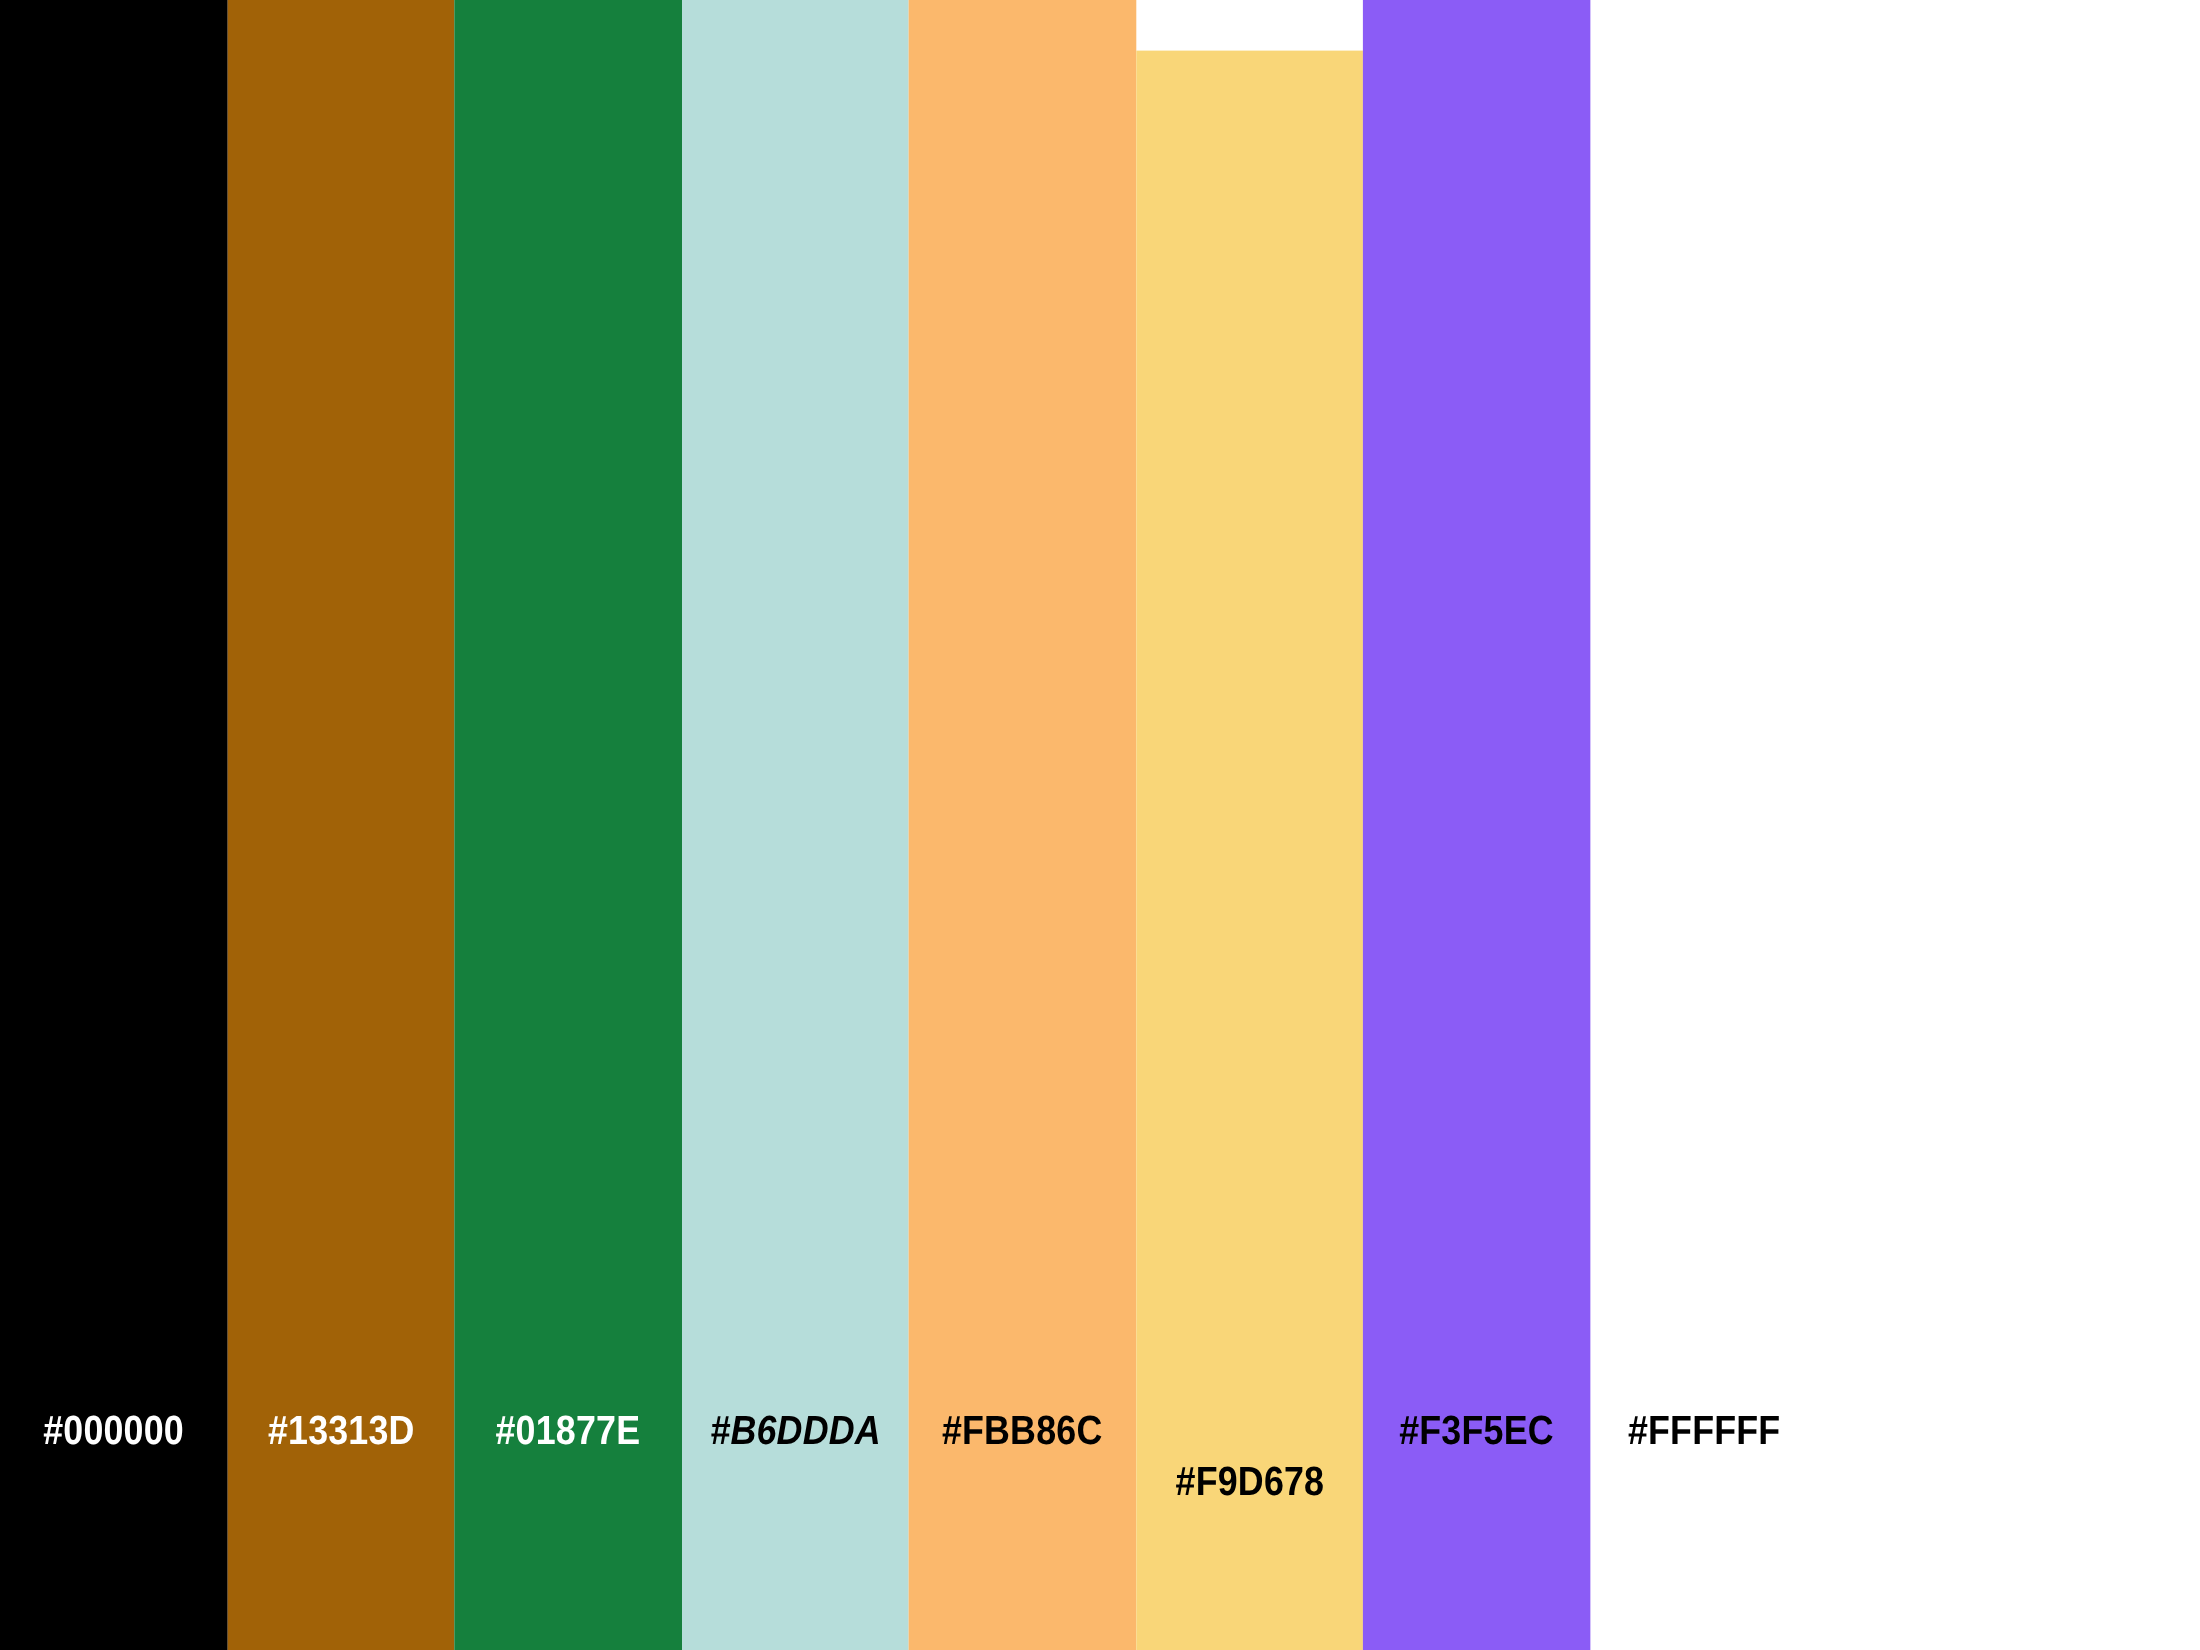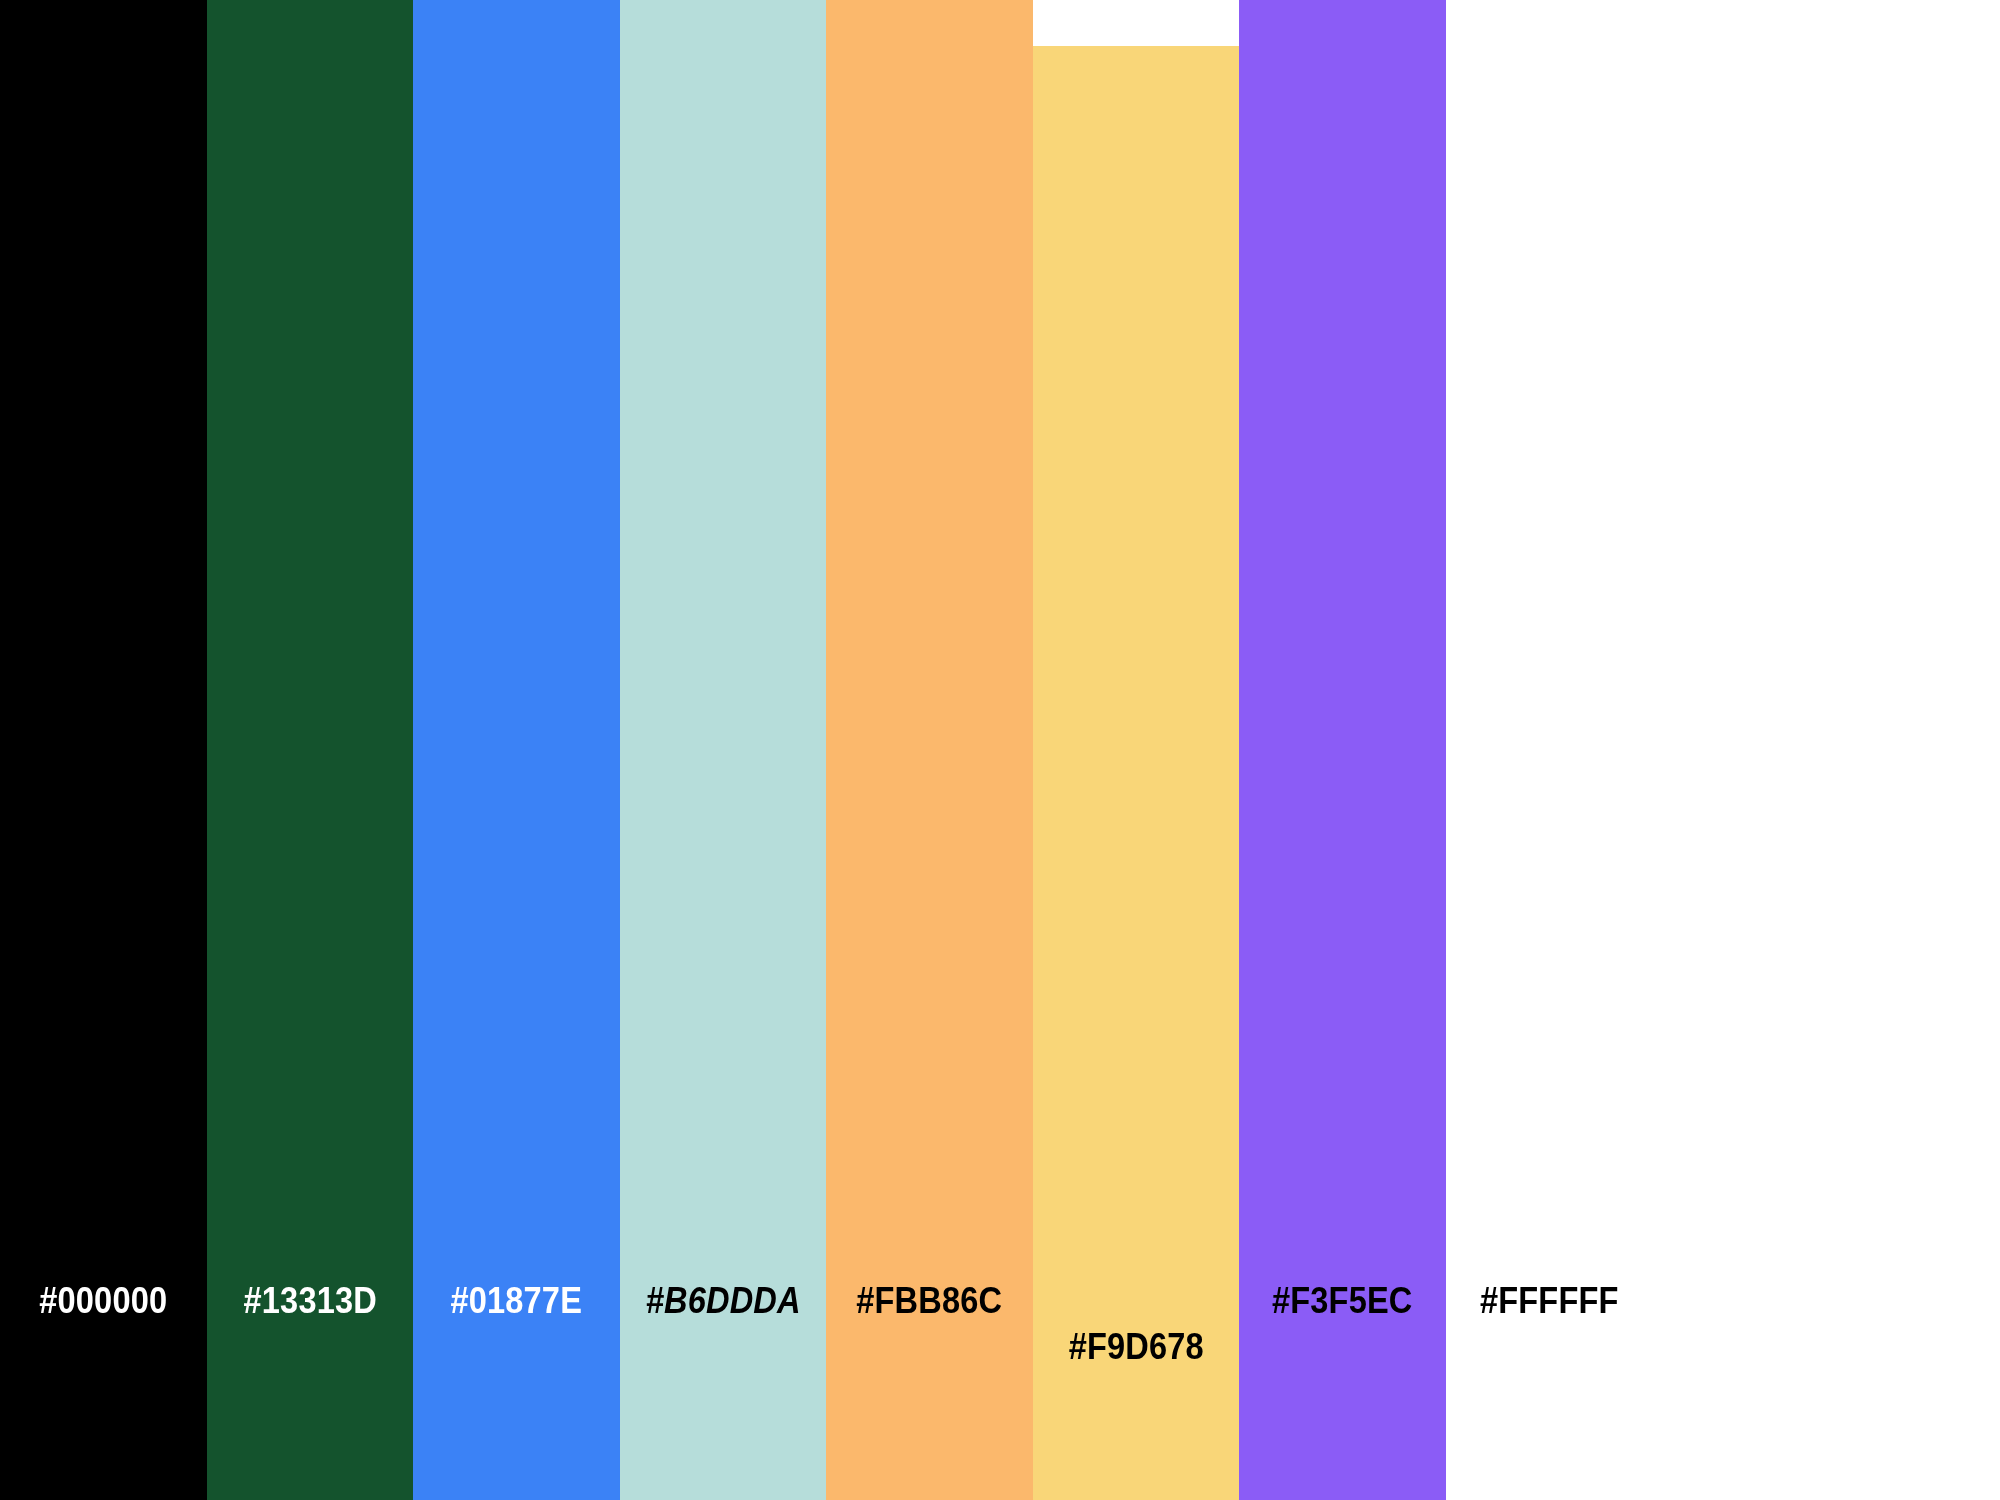--- a/index.html
+++ b/index.html
@@ -53,24 +53,24 @@
   .swatch.dark  .swatch-label { color: #FFFFFF; }
 </style>
 </head>
 <body>
 
 <div id="palette-page">
   <div id="swatch-strip">
       <div class="swatch dark" style="background: rgb(0, 0, 0);">
         <div class="swatch-label" style="color: rgb(255, 255, 255);">#000000</div>
       </div>
-      <div class="swatch dark" style="background: #14532d;">
+      <div class="swatch dark" style="background: #a16207;">
         <div class="swatch-label" style="color: rgb(255, 255, 255);">#13313D</div>
       </div>
-      <div class="swatch dark" style="background: #3b82f6;">
+      <div class="swatch dark" style="background: #15803d;">
         <div class="swatch-label" style="color: rgb(255, 255, 255);">#01877E</div>
       </div>
       <div class="swatch light" style="background: rgb(182, 221, 218); font-style: italic;">
         <div class="swatch-label" style="color: rgb(0, 0, 0);">#B6DDDA</div>
       </div>
       <div class="swatch light" style="background: rgb(251, 184, 108);">
         <div class="swatch-label" style="color: rgb(0, 0, 0);">#FBB86C</div>
       </div>
       <div class="swatch light" style="background: rgb(249, 214, 120); margin-top: 46px;">
         <div class="swatch-label" style="color: rgb(0, 0, 0);">#F9D678</div>

